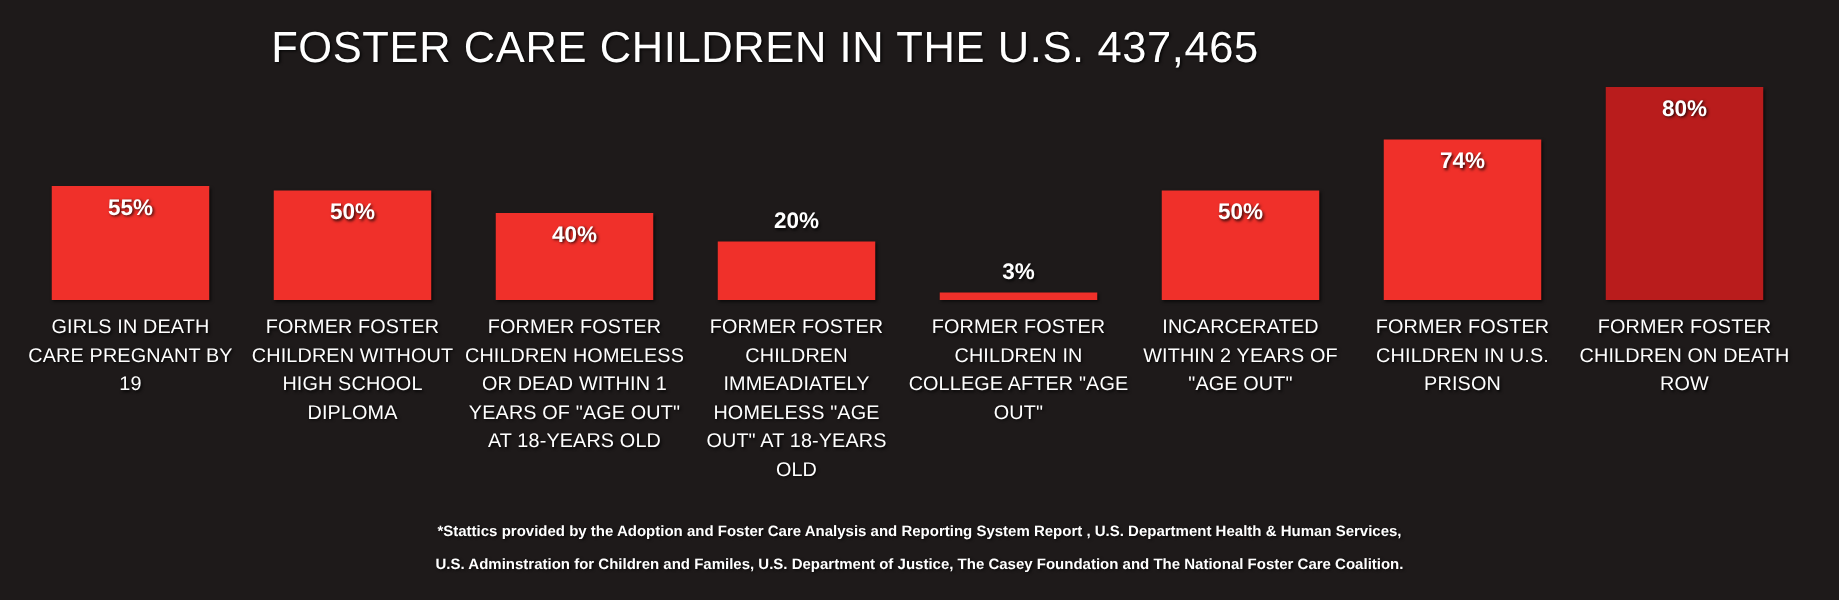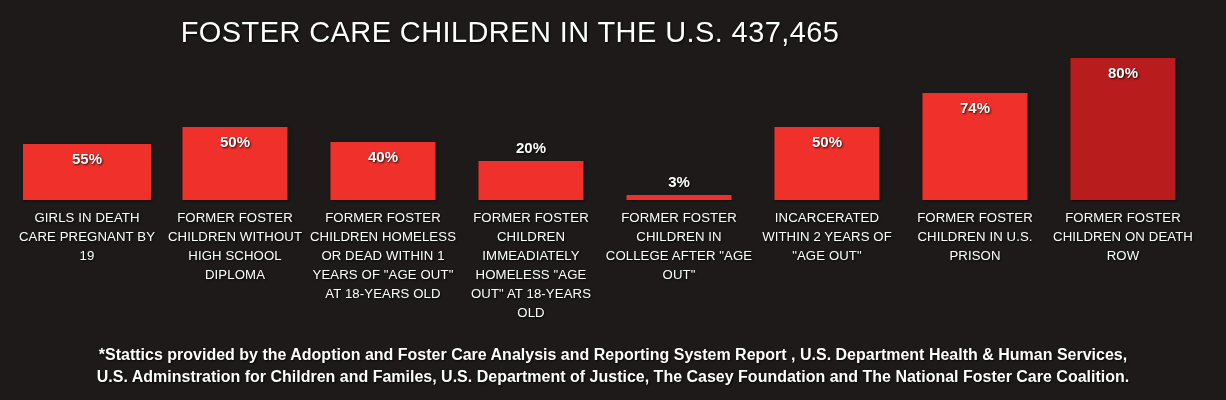--- a/index.html
+++ b/index.html
@@ -105,38 +105,38 @@
   }
 
   
   .footnote {
     position: absolute;
     bottom: 12px;
     left: 0;
     width: 1226px;
     text-align: center;
     color: #ffffff;
-    font-size: 16px;
+    font-size: 10px;
     line-height: 22px;
     font-weight: bold;
     text-shadow: 1px 1px 2px rgba(0,0,0,0.8);
   }
   .footnote div { white-space: nowrap; }
 </style>
 </head>
 <body>
 
 <div id="infographic">
 
   <div class="title">FOSTER CARE CHILDREN IN THE U.S. 437,465</div>
 
   <div class="chart" id="chart-area">
       <div class="col" style="left: 13px;">
         <div class="bar-zone">
-          <div class="bar" style="height: 56px; background: rgb(240, 48, 42); padding-left: 23px;">
+          <div class="bar" style="height: 76px; background: rgb(240, 48, 42);">
             <div class="bar-value">55%</div>
           </div>
         </div>
         <div class="cat-label">
           <div>GIRLS IN DEATH</div>
           <div>CARE PREGNANT BY</div>
           <div>19</div>
         </div>
       </div>
       <div class="col" style="left: 161px;">

